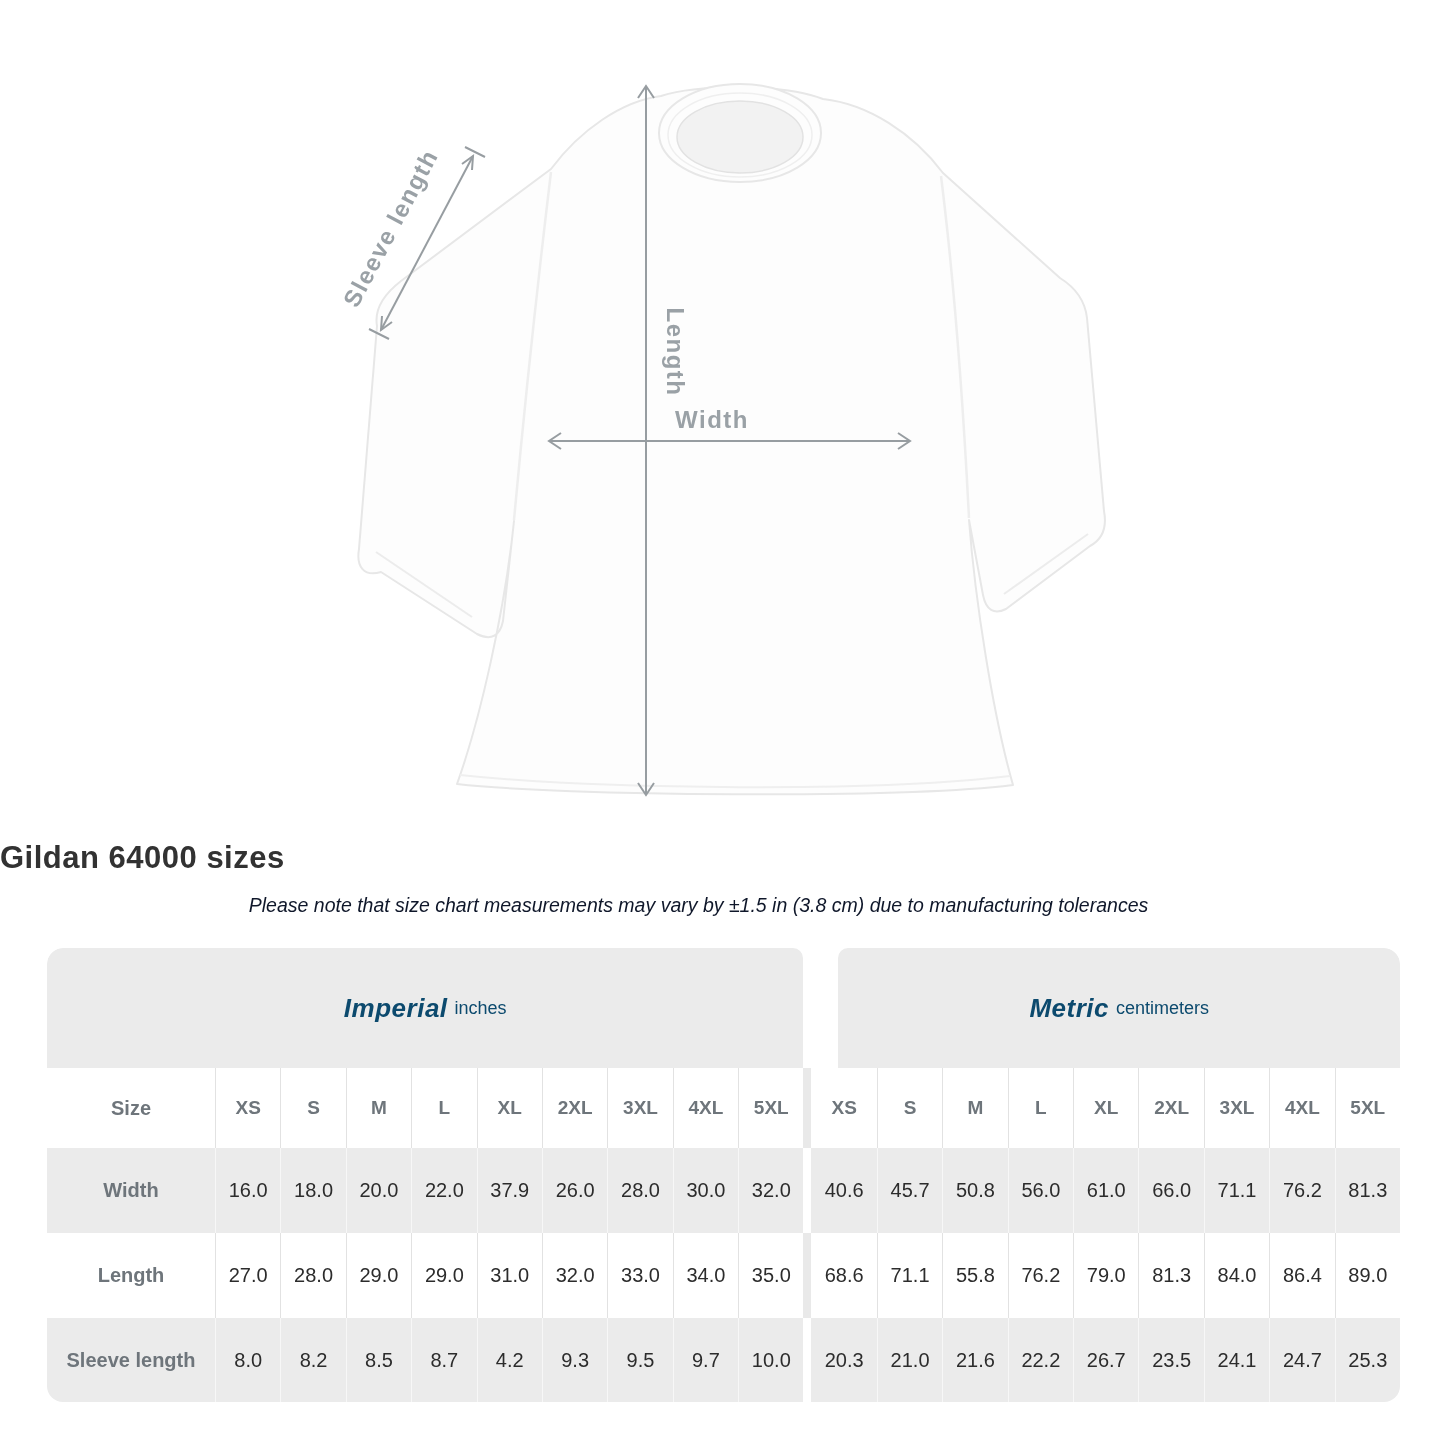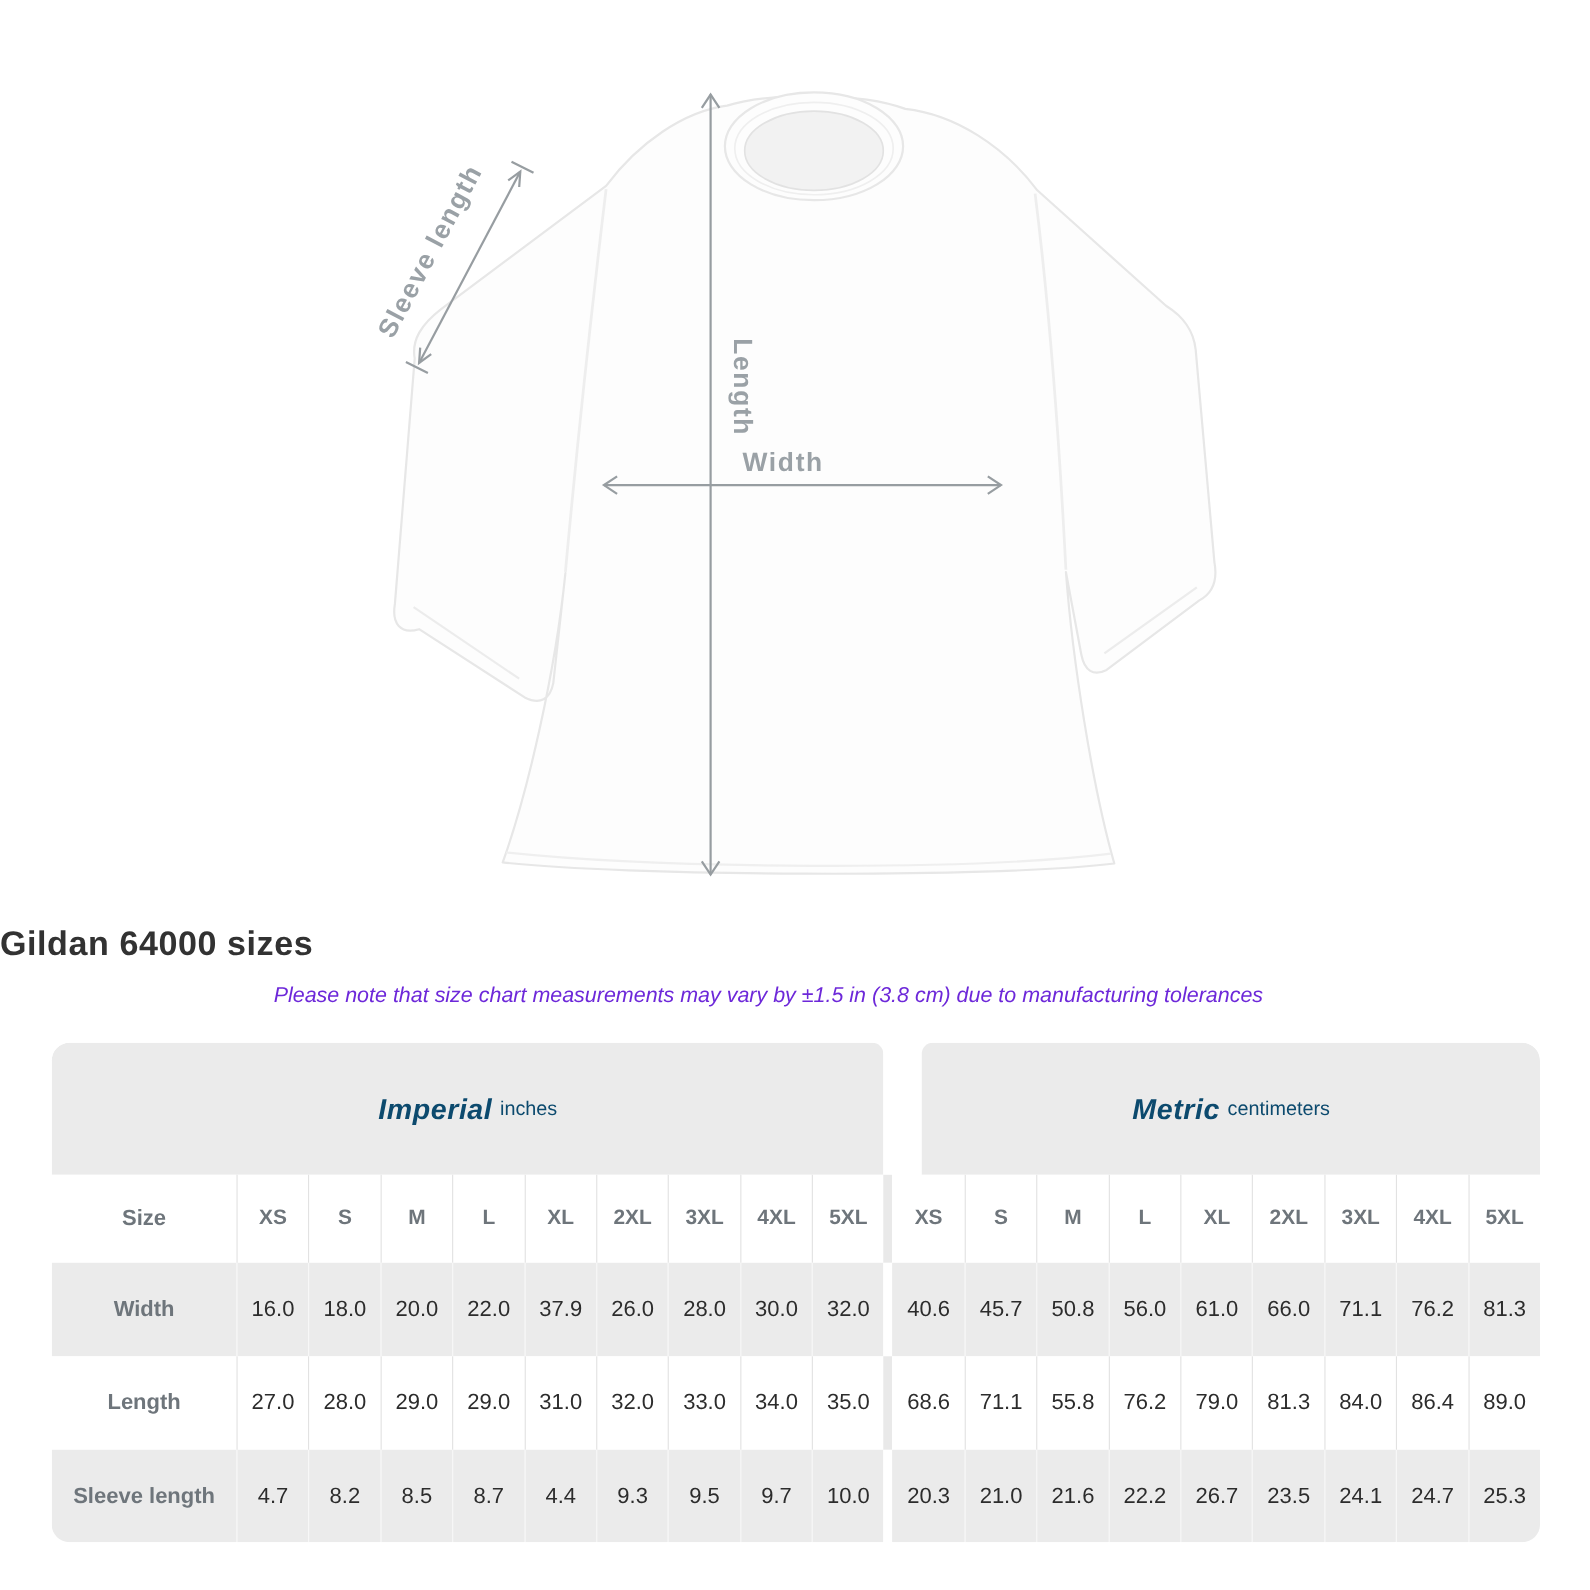--- a/index.html
+++ b/index.html
@@ -8,21 +8,21 @@
 
   
   .diagram{position:absolute;left:0;top:0;}
   .dim-label{font-family:"Liberation Sans",sans-serif;font-weight:bold;font-size:24px;
              fill:#9aa1a6;letter-spacing:1.5px;}
 
   
   .title{position:absolute;left:0;top:840px;width:1445px;text-align:left;
          font-size:31px;font-weight:bold;color:#323232;letter-spacing:.5px;}
   .subtitle{position:absolute;left:0;top:894px;width:1397px;text-align:center;
-            font-style:italic;font-size:19.5px;color:#6d28d9;}
+            font-style:italic;font-size:19.5px;color:#0f172a;}
 
   
   .size-table{position:absolute;left:47px;top:948px;width:1353px;
               display:grid;
               grid-template-columns:168px repeat(9,1fr) 8px repeat(9,1fr);
               grid-template-rows:120px 80px 85px 85px 84px;
               border-radius:16px;overflow:hidden;background:#ffffff;}
   .band{grid-row:1;background:#ebebeb;display:flex;flex-direction:row;
         align-items:center;justify-content:center;gap:7px;color:#0c4a6e;}
   .band-left{grid-column:1 / 11;border-radius:16px 10px 0 0;}
@@ -179,25 +179,25 @@
       <div class="cell val r-white">68.6</div>
       <div class="cell val r-white sep">71.1</div>
       <div class="cell val r-white sep">55.8</div>
       <div class="cell val r-white sep">76.2</div>
       <div class="cell val r-white sep">79.0</div>
       <div class="cell val r-white sep">81.3</div>
       <div class="cell val r-white sep">84.0</div>
       <div class="cell val r-white sep">86.4</div>
       <div class="cell val r-white sep">89.0</div>
       <div class="cell row-label r-gray">Sleeve length</div>
-      <div class="cell val r-gray sep">4.7</div>
+      <div class="cell val r-gray sep">8.0</div>
       <div class="cell val r-gray sep">8.2</div>
       <div class="cell val r-gray sep">8.5</div>
       <div class="cell val r-gray sep">8.7</div>
-      <div class="cell val r-gray sep">4.4</div>
+      <div class="cell val r-gray sep">4.2</div>
       <div class="cell val r-gray sep">9.3</div>
       <div class="cell val r-gray sep">9.5</div>
       <div class="cell val r-gray sep">9.7</div>
       <div class="cell val r-gray sep">10.0</div>
       <div class="divider-cell d-white"></div>
       <div class="cell val r-gray">20.3</div>
       <div class="cell val r-gray sep">21.0</div>
       <div class="cell val r-gray sep">21.6</div>
       <div class="cell val r-gray sep">22.2</div>
       <div class="cell val r-gray sep">26.7</div>

